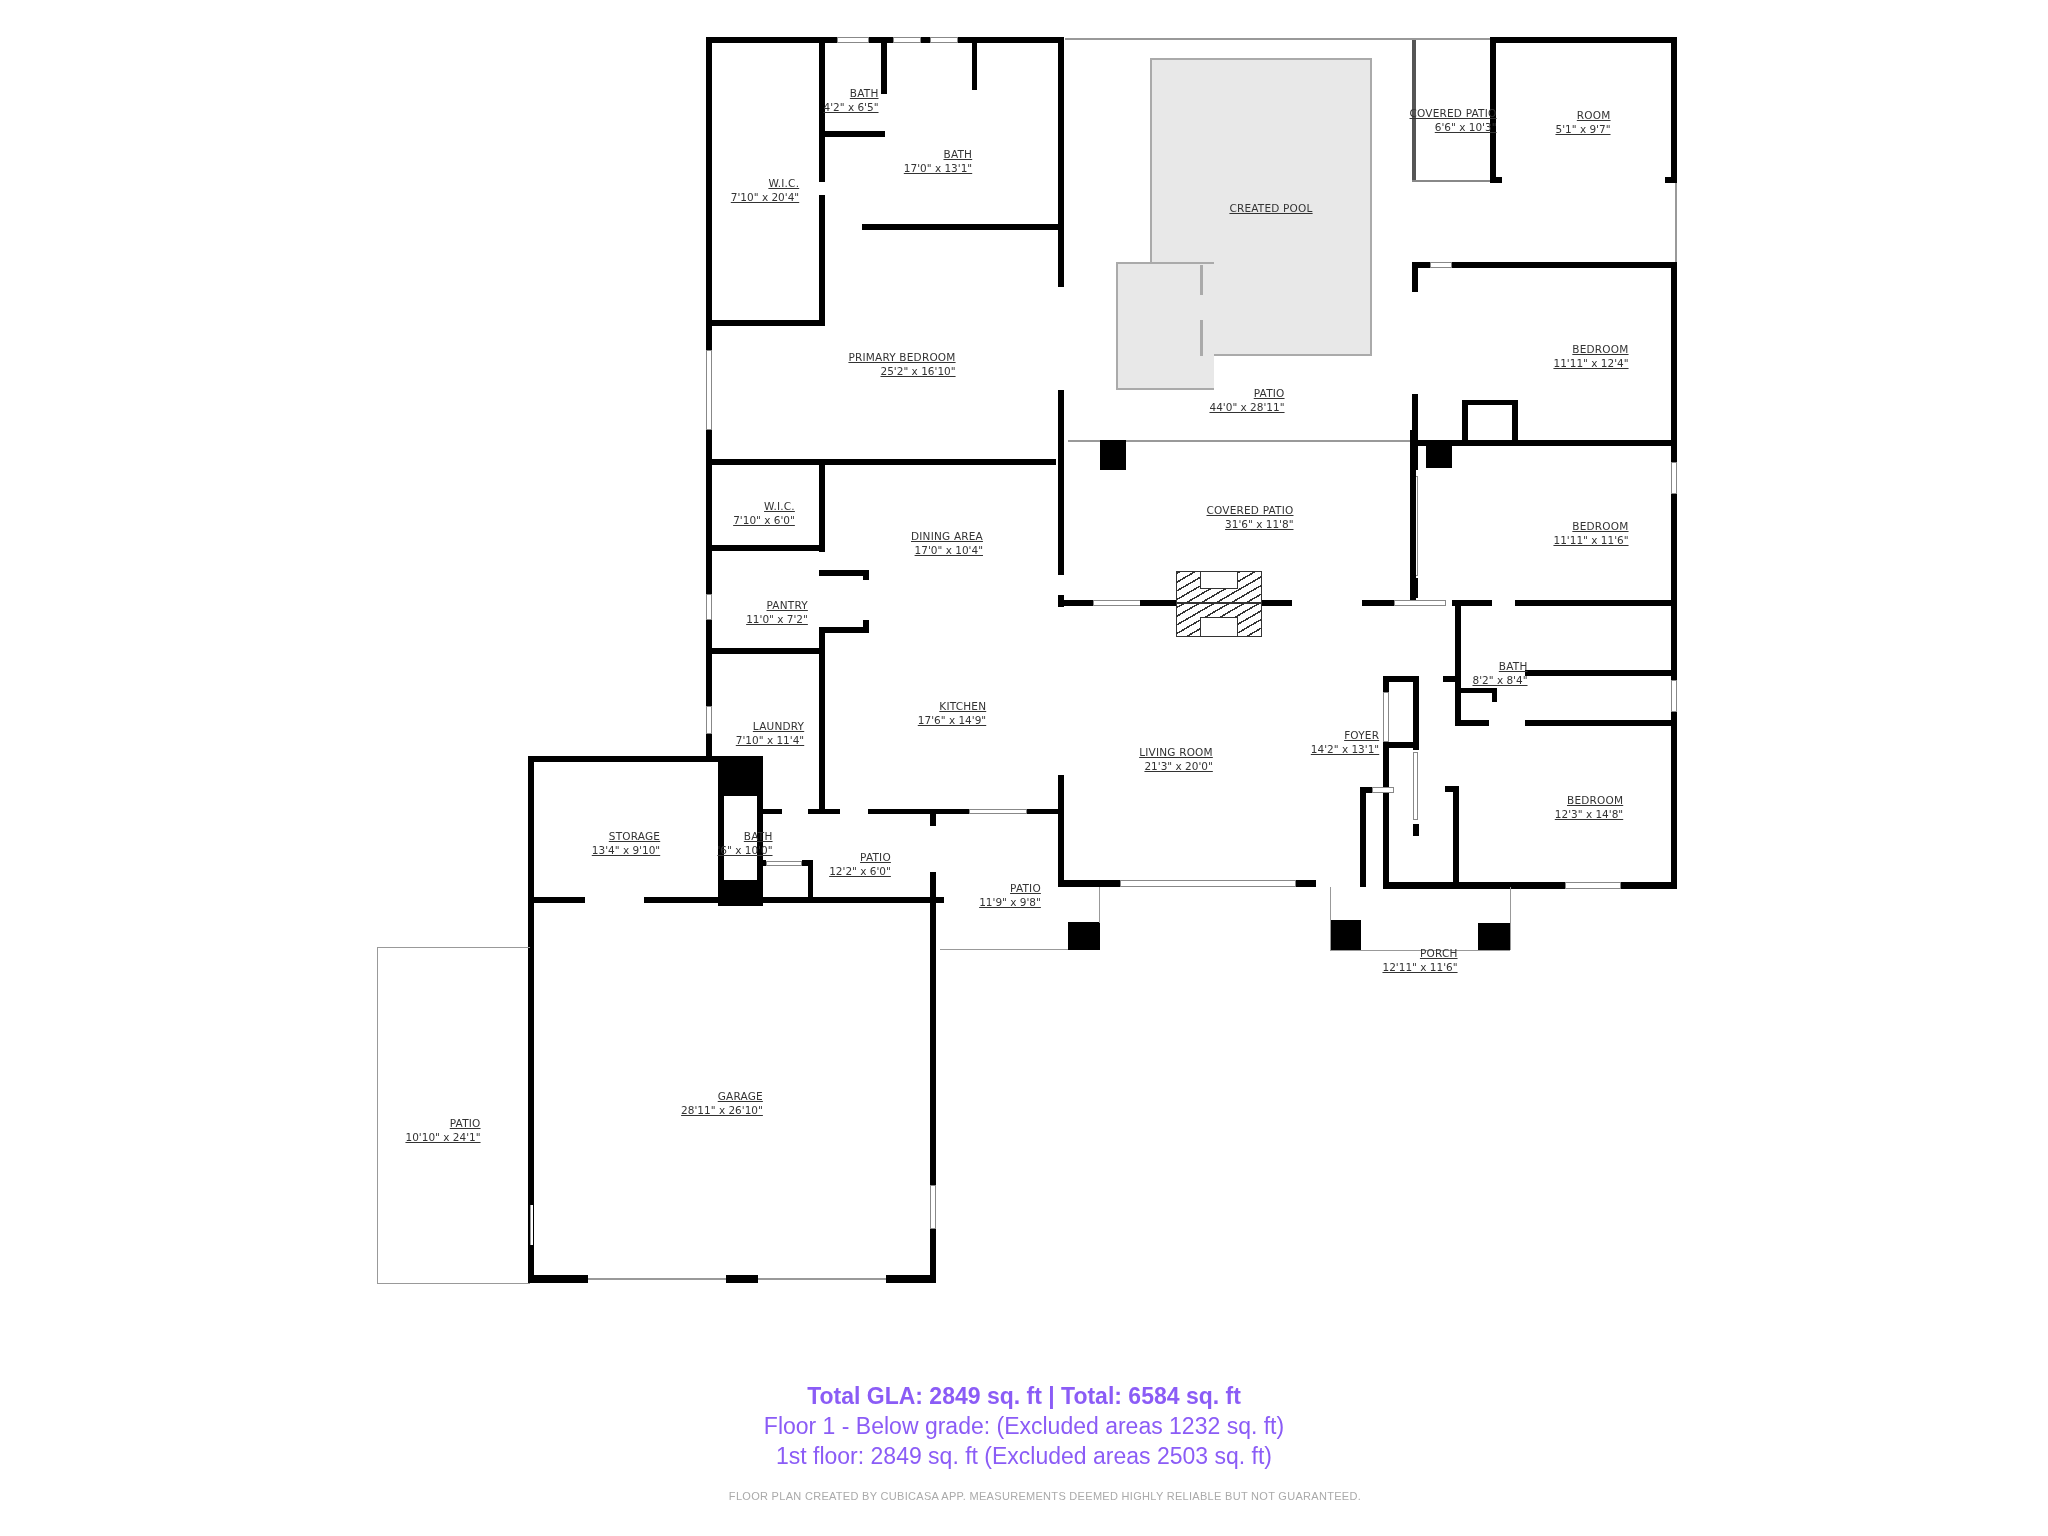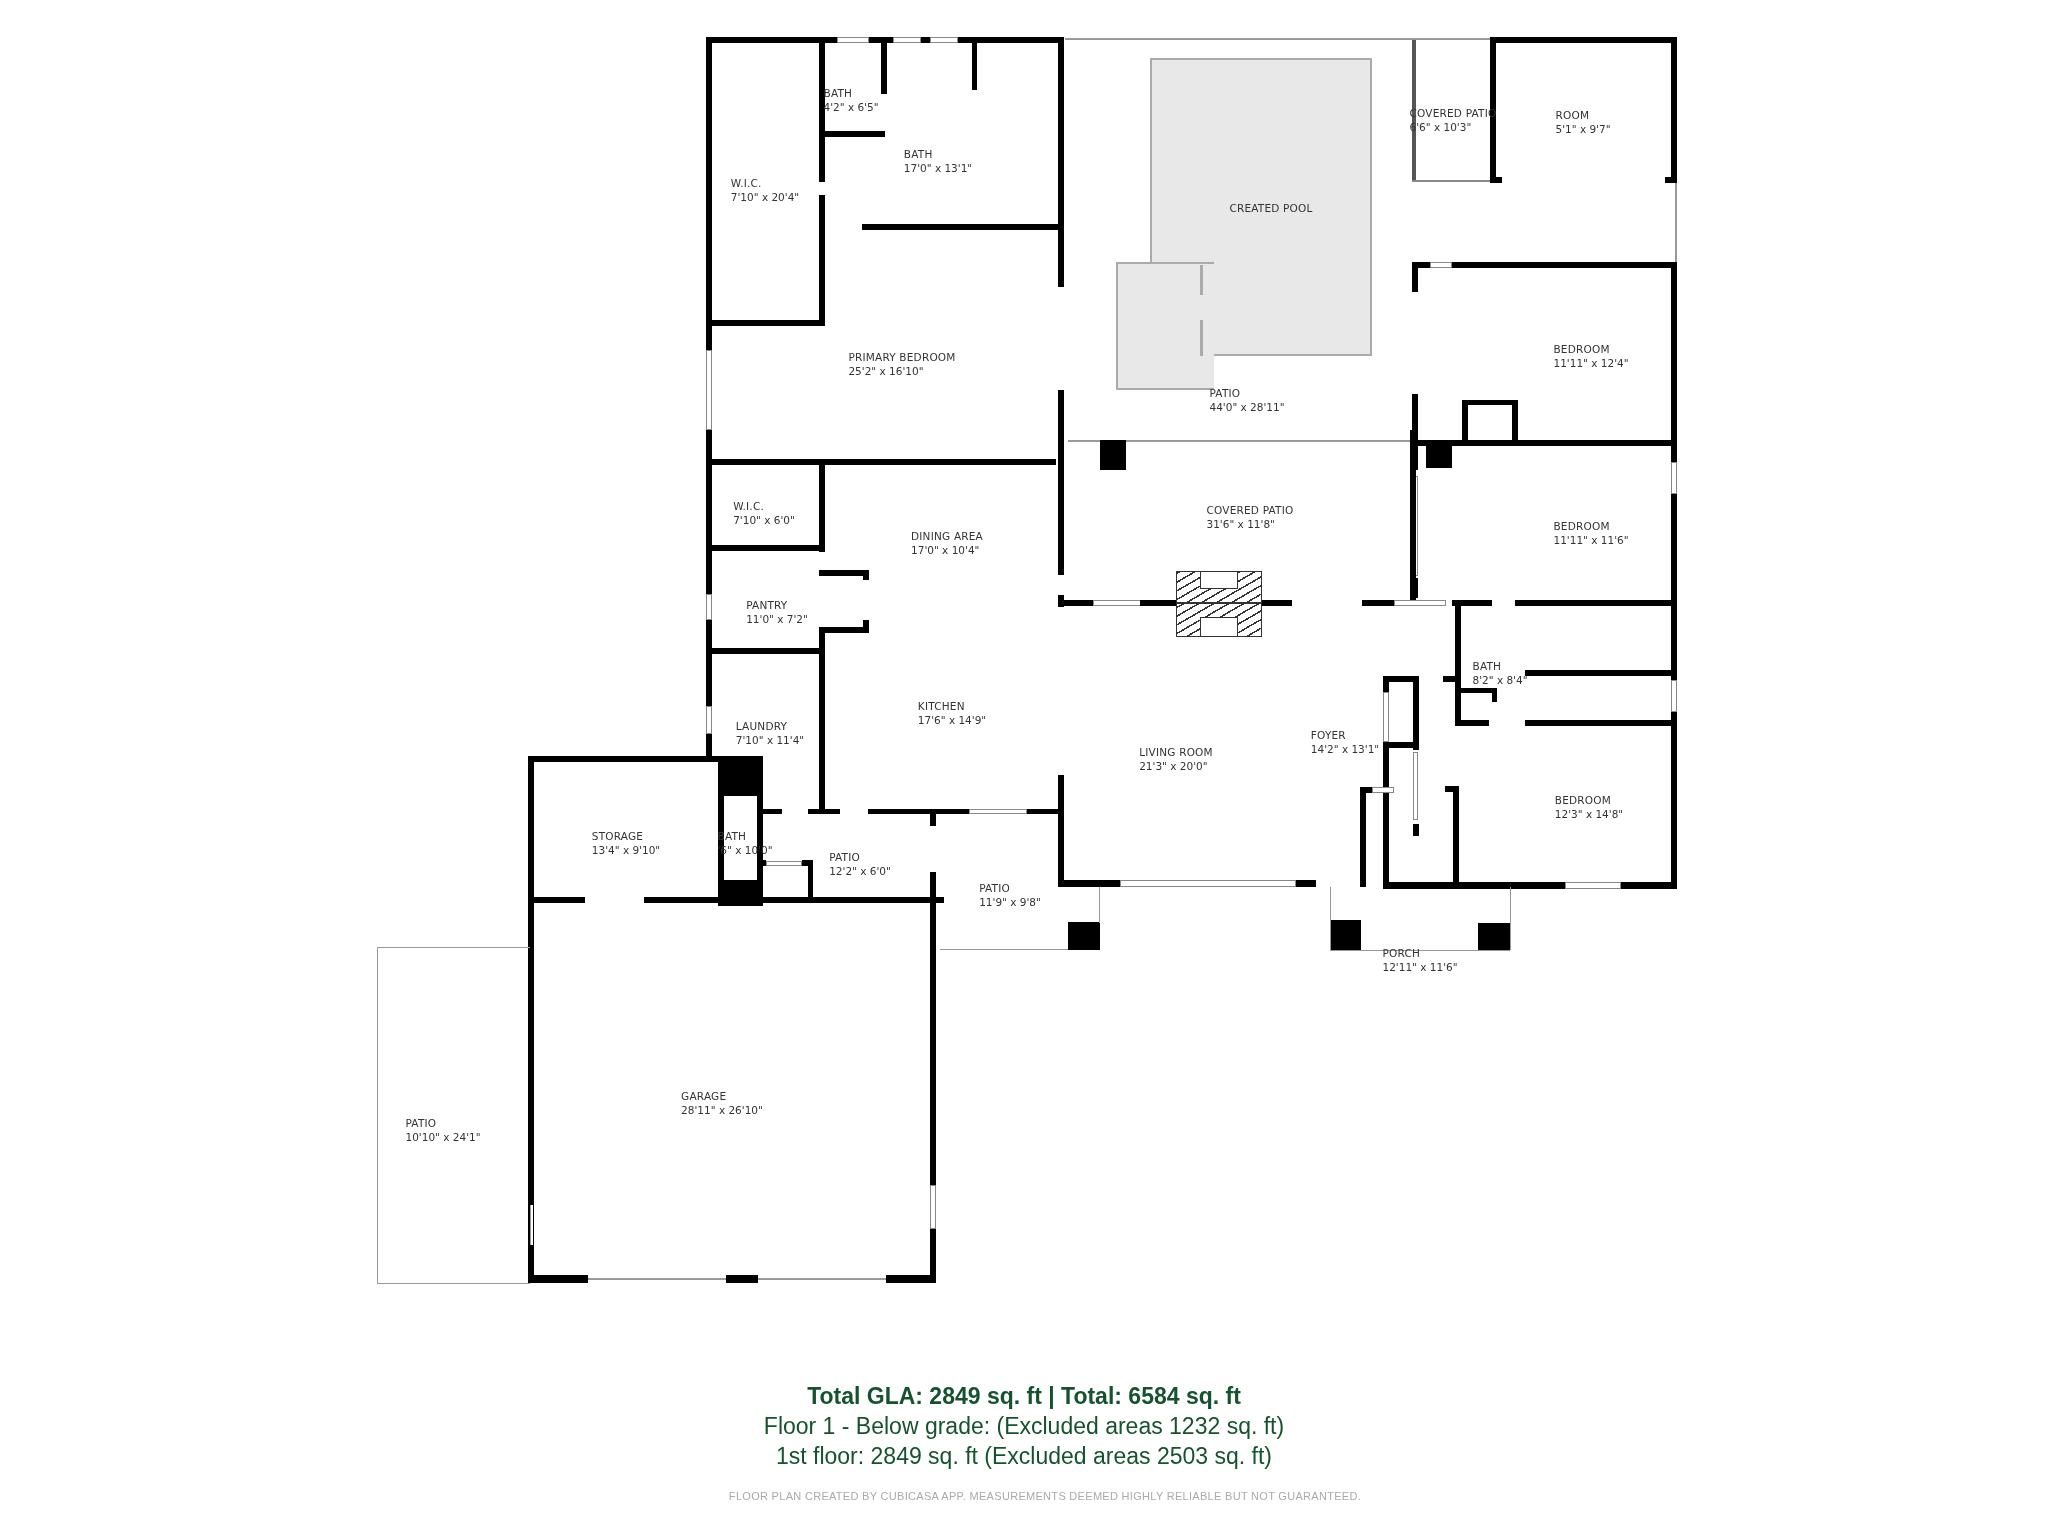--- a/index.html
+++ b/index.html
@@ -6,24 +6,24 @@
   body{width:2048px;height:1536px;position:relative;overflow:hidden;font-family:"DejaVu Sans","Liberation Sans",sans-serif;}
   .plan{position:absolute;left:0;top:0;width:2048px;height:1536px;}
   .w{position:absolute;background:#000;}
   .thin{position:absolute;background:#999;}
   .win{position:absolute;background:#fff;border:1px solid #888;box-sizing:border-box;}
   .pool{position:absolute;background:#e8e8e8;border:2px solid #aaa;box-sizing:border-box;}
   .col{position:absolute;background:#000;}
   .fire{position:absolute;border:1.5px solid #333;box-sizing:border-box;
         background:repeating-linear-gradient(-30deg,#fff 0 6px,#333 6px 7.5px);}
   .fire-inner{position:absolute;background:#fff;border:1.5px solid #333;box-sizing:border-box;}
-  .room{position:absolute;text-align:left;color:#333;font-size:10.5px;line-height:14px;transform:translate(-50%,-50%);white-space:nowrap;}
+  .room{position:absolute;text-align:right;color:#333;font-size:10.5px;line-height:14px;transform:translate(-50%,-50%);white-space:nowrap;text-decoration:underline;}
   .room .n{display:block;letter-spacing:0.2px;}
   .room .d{display:block;}
-  .footer{position:absolute;left:0;width:2048px;text-align:center;color:#14532d;}
+  .footer{position:absolute;left:0;width:2048px;text-align:center;color:#8b5cf6;}
   .f1{top:1383px;font-size:23px;font-weight:bold;font-family:"Liberation Sans",sans-serif;}
   .f2{top:1413px;font-size:23px;font-family:Liberation Sans, sans-serif;}
   .f3{top:1443px;font-size:23px;font-family:"Liberation Sans",sans-serif;}
   .f4{top:1490px;font-size:11px;color:#aaa;letter-spacing:0.3px;font-family:"Liberation Sans",sans-serif;padding-left:21px;}
 </style>
 </head>
 <body>
 
 <div class="plan">
 

